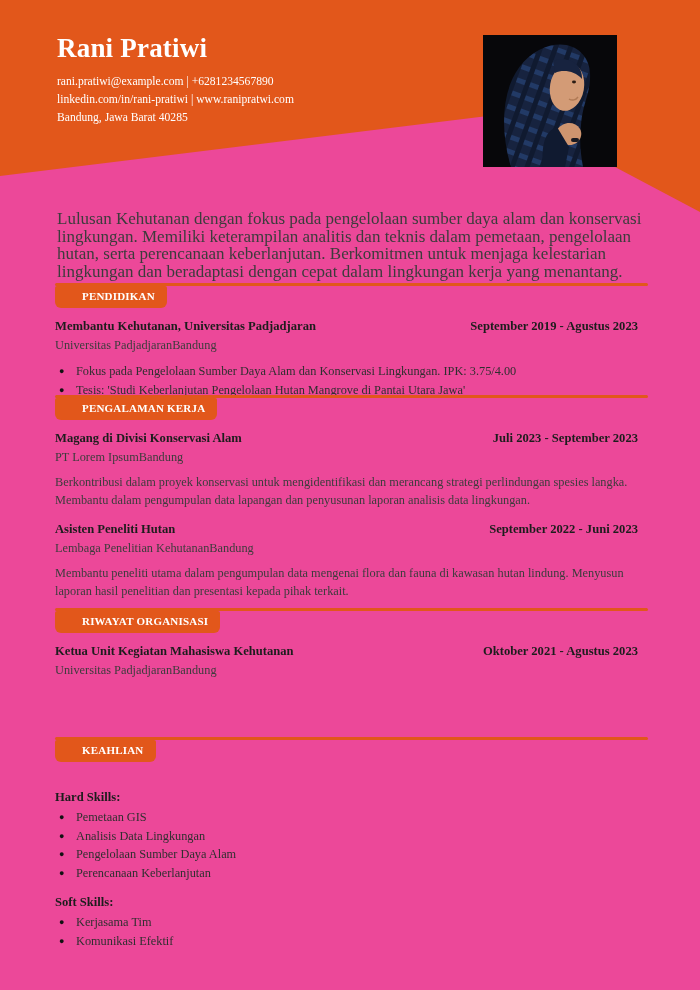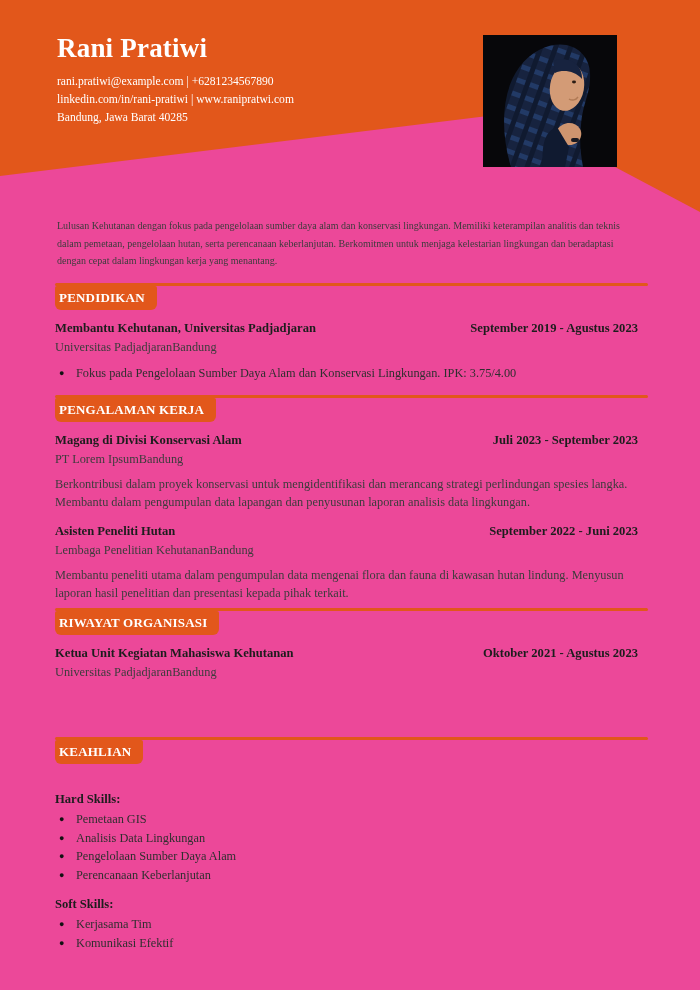--- a/index.html
+++ b/index.html
@@ -7,31 +7,31 @@
     position:relative;width:700px;height:990px;background:#ec4899;overflow:hidden;
     font-family:Liberation Serif, serif;color:#3b3b3b;
   }
   
   .header-shape{position:absolute;top:0;left:0;}
   .header-text{position:absolute;left:57px;top:34px;color:#ffffff;}
   .name{font-size:27px;font-weight:bold;letter-spacing:.2px;margin:0 0 9px 0;line-height:1.1;}
   .contact-line{font-size:11.6px;line-height:18px;font-weight:400;}
   .photo{position:absolute;left:483px;top:35px;width:134px;height:132px;overflow:hidden;}
   
-  .summary{position:absolute;left:57px;top:207px;width:585px;font-size:10px;line-height:17.6px;color:#3c3c3c;}
+  .summary{position:absolute;left:57px;top:193px;width:585px;font-size:17px;line-height:17.6px;color:#3c3c3c;}
   
   .section{position:absolute;left:55px;width:593px;}
   .sec-education{top:283px;}
   .sec-experience{top:395px;}
   .sec-organization{top:608px;}
   .sec-skills{top:737px;}
   .sec-line{height:3px;background:#e2571b;border-radius:2px;}
   .sec-badge{
     display:inline-block;background:#e2571b;color:#ffffff;font-weight:bold;
-    font-size:13px;letter-spacing:.2px;padding:5px 12px 6px 4px;
+    font-size:11px;letter-spacing:.2px;padding:5px 12px 6px 27px;
     border-radius:2px 2px 6px 6px;line-height:1;
   }
   .entry{padding-right:10px;}
   .entry-head{display:flex;justify-content:space-between;align-items:baseline;
     font-size:12.6px;font-weight:bold;color:#1d1d1d;margin-top:11px;}
   .entry-sub{display:flex;justify-content:flex-start;align-items:baseline;
     font-size:12.3px;color:#3c3c3c;margin-top:4px;}
   .entry-desc{font-size:12.3px;line-height:17.6px;color:#3c3c3c;margin-top:9px;}
   ul.bullets{margin:9px 0 0 0;padding:0 0 0 4px;list-style:none;}
   ul.bullets li{position:relative;padding-left:17px;font-size:12.3px;line-height:18.6px;color:#2f2f2f;}
@@ -86,20 +86,21 @@
       <div class="entry-head">
         <span>Membantu Kehutanan, Universitas Padjadjaran</span>
         <span>September 2019 - Agustus 2023</span>
       </div>
       <div class="entry-sub">
         <span>Universitas Padjadjaran</span>
         <span>Bandung</span>
       </div>
       <ul class="bullets">
         <li>Fokus pada Pengelolaan Sumber Daya Alam dan Konservasi Lingkungan. IPK: 3.75/4.00</li>
+        <li>Tesis: 'Studi Keberlanjutan Pengelolaan Hutan Mangrove di Pantai Utara Jawa'</li>
       </ul>
     </div>
   </div>
 
   <div class="section sec-experience">
     <div class="sec-line"></div>
     <span class="sec-badge">PENGALAMAN KERJA</span>
     <div class="entry">
       <div class="entry-head">
         <span>Magang di Divisi Konservasi Alam</span>

